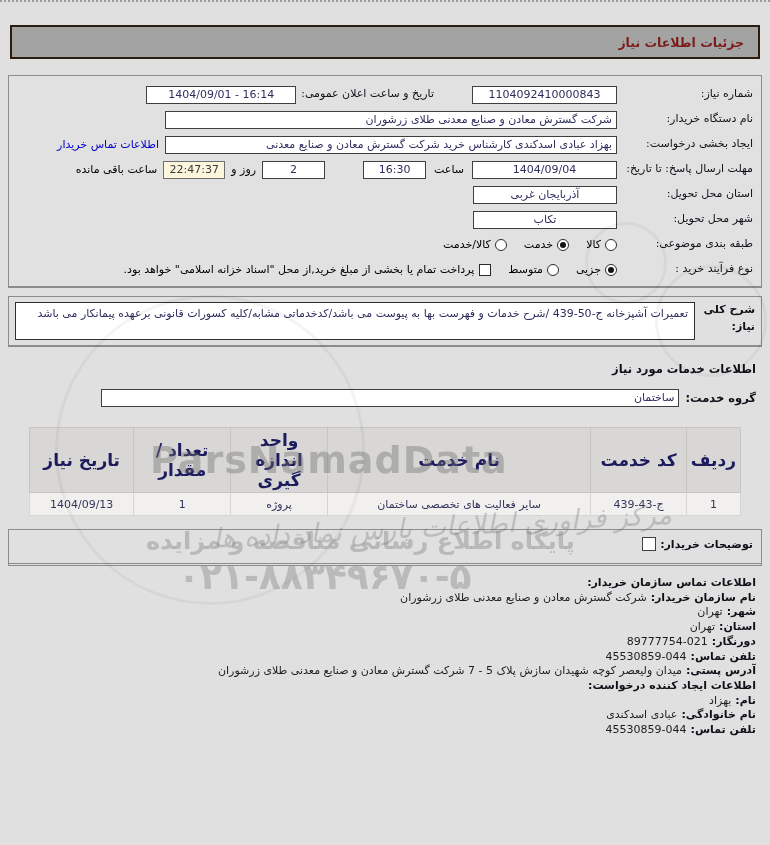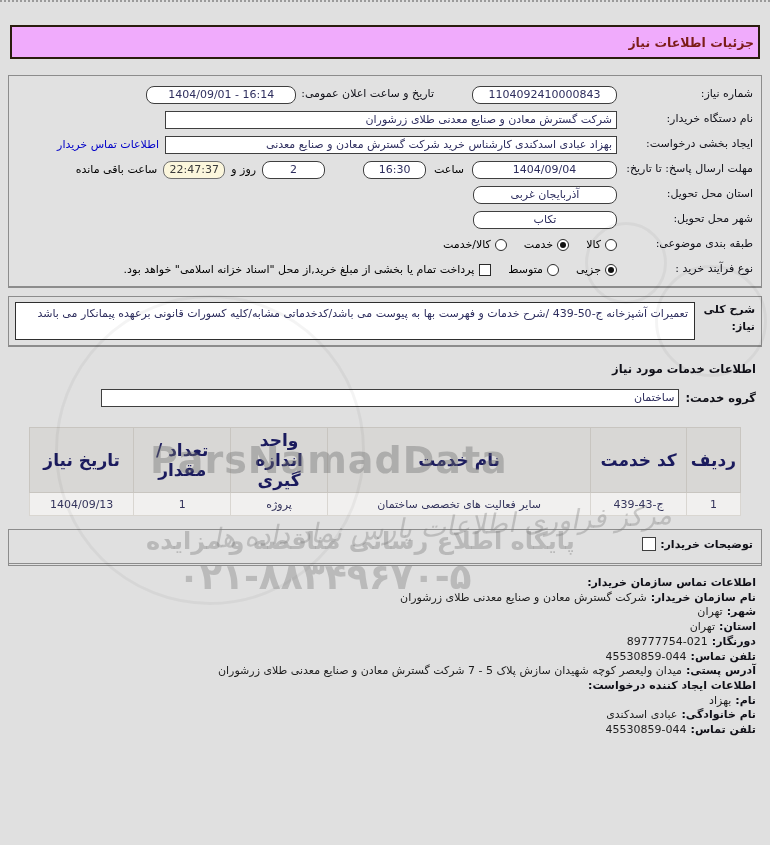--- a/index.html
+++ b/index.html
@@ -2,34 +2,34 @@
 <html lang="fa" dir="rtl"><head>
 <meta charset="utf-8">
 <style>
   * { margin:0; padding:0; box-sizing:border-box; }
   html,body { background:#e0e0e0; }
   body { font-family:"DejaVu Sans", sans-serif; font-size:11px; color:#000; }
   #screen { position:relative; width:770px; height:845px; background:#e0e0e0; overflow:hidden; margin:0 auto; }
 
   .dotline { height:0; border-top:2px dotted #9a9a9a; }
 
-  .titlebar { margin:23px 10px 8px 10px; height:34px; background:#f0abfc; border:2px solid #2a1c0e;
-              display:flex; align-items:center; padding:0 4px; }
+  .titlebar { margin:23px 10px 8px 10px; height:34px; background:#a3a3a3; border:2px solid #2a1c0e;
+              display:flex; align-items:center; padding:0 14px; }
   .titlebar span { color:#7b1c18; font-weight:bold; font-size:12.5px; }
 
   .panel { margin:16px 8px 0 8px; border:1px solid #8c8c8c; border-bottom:2px solid #8c8c8c;
            padding:9px 8px 7px 8px; background:#e1e1e1; }
 
   .frow { display:flex; align-items:center; margin-bottom:6px; min-height:19px; }
   .frow:last-child { margin-bottom:0; }
   .flabel { width:136px; flex-shrink:0; color:#101018; line-height:1.35; }
   .flabel.auto { width:auto; margin-left:5px; }
   .vbox { display:inline-block; background:#fff; border:1px solid #3f3f3f; height:18px; line-height:16px;
           padding:0 4px; color:#2e2e5e; overflow:hidden; white-space:nowrap; }
-  .center { text-align:center;border-radius:8px; }
+  .center { text-align:center; }
   .right { text-align:right; }
   .w145 { width:145px; } .w150 { width:150px; } .w152 { width:144px; }
   .w450 { width:452px; } .w62 { width:63px; } .w60 { width:62px; }
   .cream { background:#fbf6dc; border:1px solid #6f6f6f; color:#3a3a3a; } .sp38 { display:inline-block; width:38px; }
   .mx6 { margin:0 6px; } .mx8 { margin:0 8px; }
   .link { color:#0000c8; margin-right:6px; cursor:pointer; white-space:nowrap; }
 
   .opt { display:inline-flex; align-items:center; margin-left:17px; }
   .radio { display:inline-block; width:12px; height:12px; border:1px solid #2b2b2b; border-radius:50%;
            background:#fff; margin-left:4px; position:relative; flex-shrink:0; }

